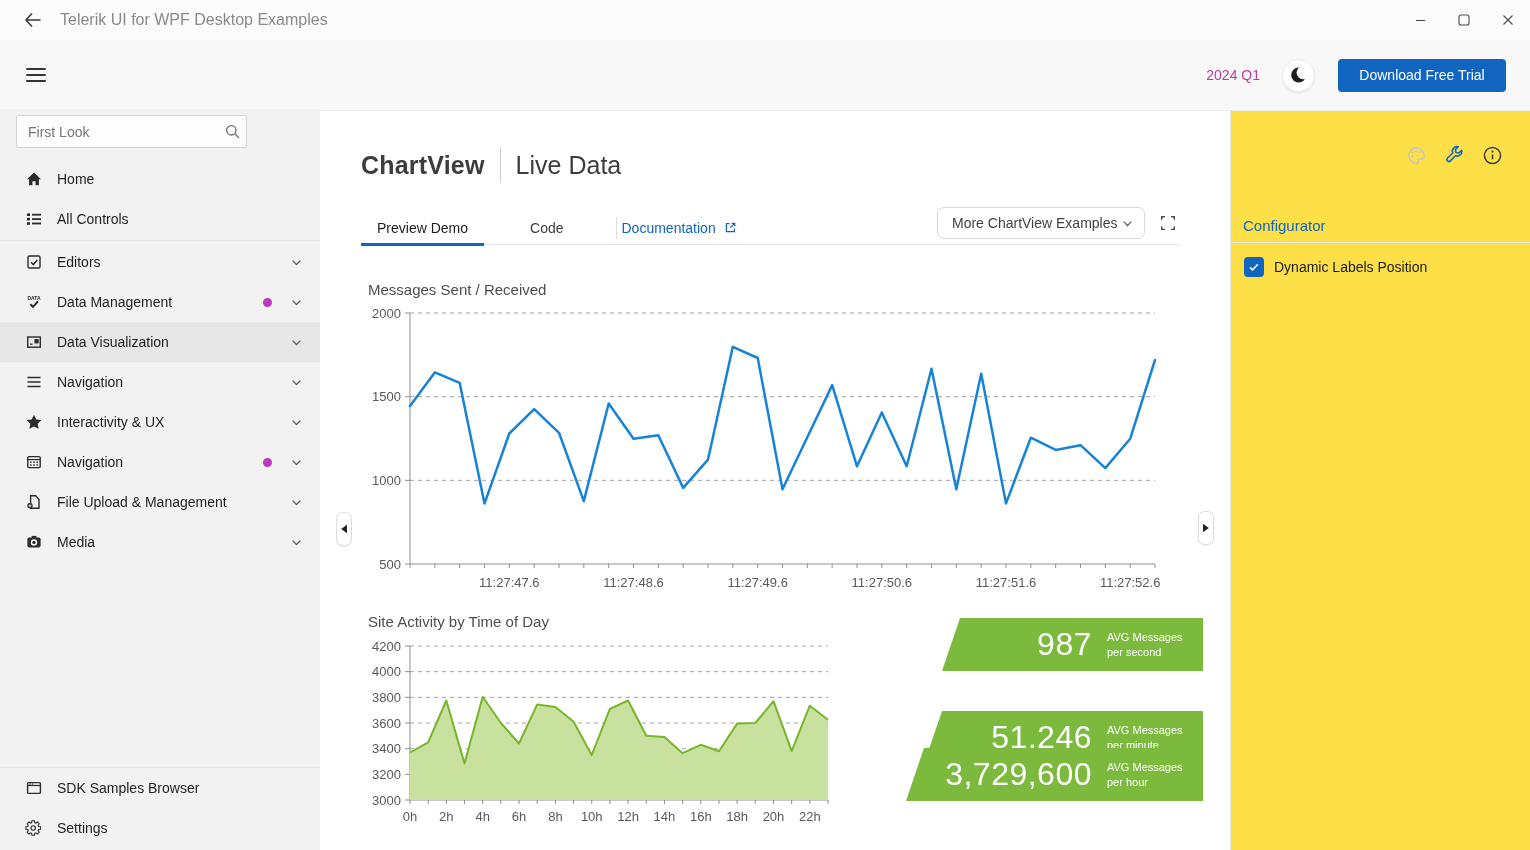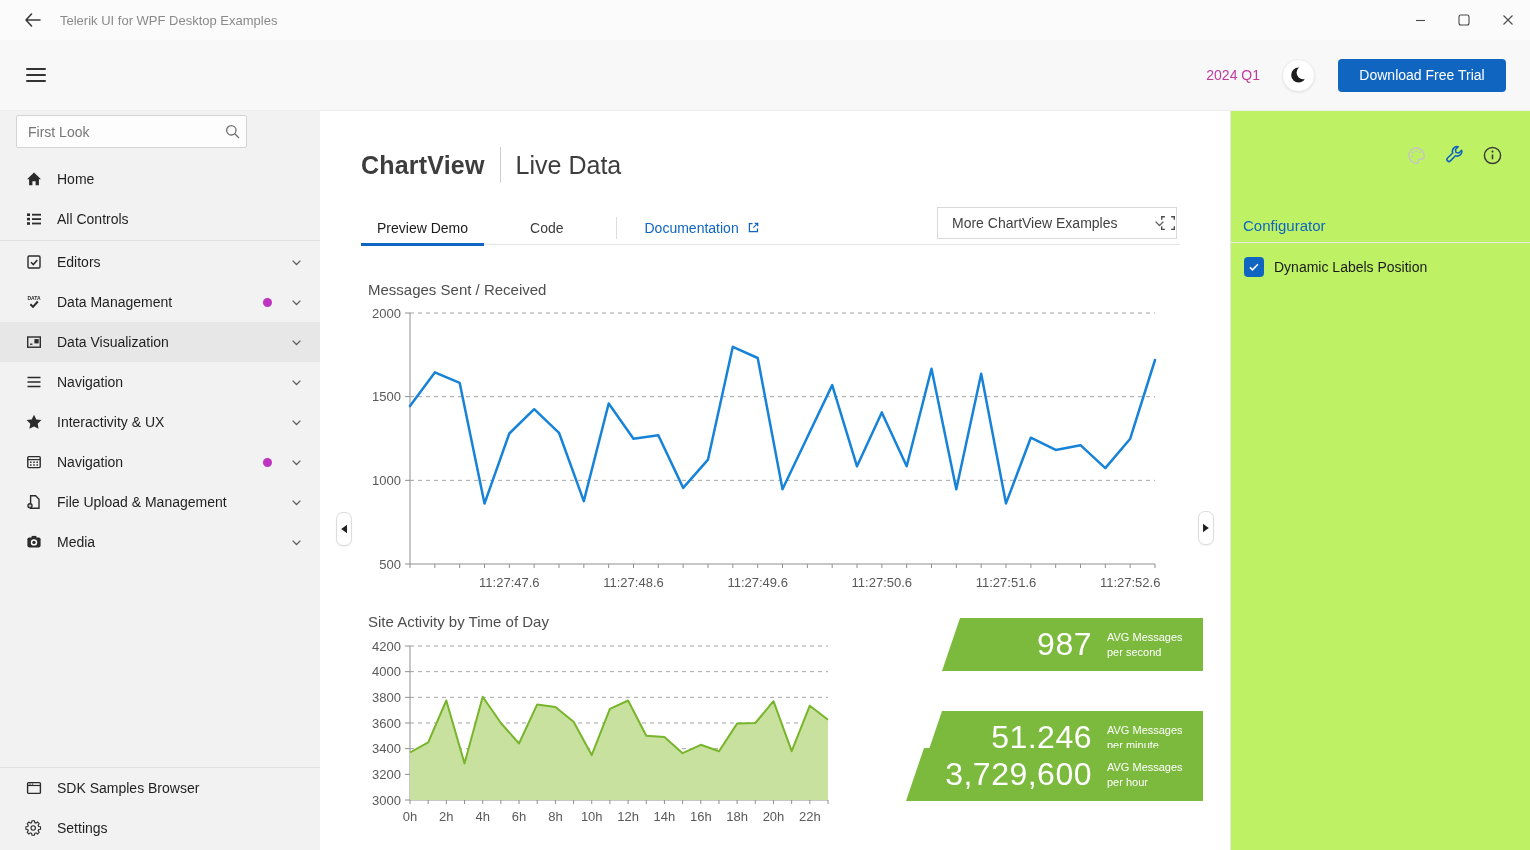--- a/index.html
+++ b/index.html
@@ -7,38 +7,38 @@
     --line-blue:#1783d8; --badge-green:#7cba3d; --area-stroke:#77b52b; --area-fill:#c8e19e;
   }
   *{margin:0;padding:0;box-sizing:border-box;}
   html,body{width:1530px;height:850px;overflow:hidden;}
   body{font-family:"Liberation Sans","DejaVu Sans",sans-serif;background:#fff;color:#1f1f1f;}
   svg{display:block;}
 
   
   .titlebar{height:40px;background:#fbfbfb;display:flex;align-items:center;position:relative;}
   .back-btn{width:36px;height:32px;margin-left:14px;display:flex;align-items:center;justify-content:center;cursor:pointer;}
-  .win-title{font-size:13px;color:#8a8a8a;margin-left:10px;}
+  .win-title{font-size:16px;color:#8a8a8a;margin-left:10px;}
   .win-controls{position:absolute;right:0;top:0;height:40px;display:flex;}
   .win-btn{width:44px;height:40px;display:flex;align-items:center;justify-content:center;}
 
   
   .toolbar{height:70px;background:#f8f8f8;display:flex;align-items:center;padding:0 24px;}
   .hamburger{width:20px;height:14px;display:flex;flex-direction:column;justify-content:space-between;cursor:pointer;margin-left:2px;}
   .hamburger i{display:block;height:1.6px;background:#333;border-radius:1px;}
   .toolbar .spacer{flex:1;}
   .release-label{color:var(--release);font-size:14px;margin-right:22px;}
   .theme-btn{width:33px;height:33px;border-radius:50%;background:#fff;border:1px solid #ececec;box-shadow:0 1px 2px rgba(0,0,0,.08);display:flex;align-items:center;justify-content:center;margin-right:23px;}
   .download-btn{width:168px;height:33px;background:var(--accent);color:#fff;font-size:14px;border:none;border-radius:4px;display:flex;align-items:center;justify-content:center;}
 
   
   .app{display:flex;height:740px;border-top:1px solid #ededed;}
   .sidebar{width:320px;background:#f2f2f2;position:relative;flex:none;}
   .main{width:910px;position:relative;background:#fff;flex:none;}
-  .rightpanel{width:300px;position:relative;background:#bef264;border-left:1px solid #e4e4e4;flex:none;}
+  .rightpanel{width:300px;position:relative;background:#fde047;border-left:1px solid #e4e4e4;flex:none;}
 
   
   .searchbox{position:absolute;left:16px;top:4px;width:231px;height:33px;background:#fdfdfd;border:1px solid #d4d4d4;border-radius:2px;display:flex;align-items:center;}
   .searchbox input{flex:1;border:none;outline:none;background:transparent;font-size:14px;padding-left:11px;color:#333;font-family:inherit;}
   .searchbox input::placeholder{color:#767676;}
   .searchbox .sicon{width:28px;display:flex;justify-content:center;}
   .navlist{position:absolute;left:0;top:48px;width:320px;}
   .navrow{height:40px;display:flex;align-items:center;cursor:pointer;position:relative;}
   .navrow.selected{background:#e7e7e7;}
   .navrow .nicon{width:18px;height:18px;margin-left:25px;flex:none;}
@@ -54,23 +54,23 @@
   .page-head .ctl{font-size:25px;font-weight:700;color:#3d3d3d;letter-spacing:.2px;}
   .page-head .vd{width:1px;height:36px;background:#cfcfcf;margin:0 15px;}
   .page-head .ex{font-size:25px;font-weight:400;color:#3d3d3d;}
 
   .tabsrow{position:absolute;left:41px;top:100px;width:819px;height:34px;border-bottom:1px solid #e6e6e6;display:flex;align-items:center;}
   .tab{height:34px;display:flex;align-items:center;padding:0 16px;font-size:14px;color:#3c3c3c;position:relative;cursor:pointer;}
   .tab.active{color:#1c1c1c;}
   .tab.active::after{content:"";position:absolute;left:0;right:0;bottom:-1px;height:3px;background:var(--accent);}
   .tab.code{margin-left:30px;}
   .tabsrow .tvd{width:1px;height:22px;background:#dcdcdc;margin-left:36px;}
-  .doclink{margin-left:28px;display:flex;align-items:center;gap:7px;color:var(--accent);font-size:14px;cursor:pointer;}
-
-  .examples-dd{position:absolute;left:617px;top:96px;width:240px;height:32px;background:#fff;border:1px solid #d9d9d9;border-radius:0;display:flex;align-items:center;padding:0 10px 0 14px;cursor:pointer;}
+  .doclink{margin-left:5px;display:flex;align-items:center;gap:7px;color:var(--accent);font-size:14px;cursor:pointer;}
+
+  .examples-dd{position:absolute;left:617px;top:96px;width:208px;height:32px;background:#fff;border:1px solid #d9d9d9;border-radius:7px;display:flex;align-items:center;padding:0 10px 0 14px;cursor:pointer;}
   .examples-dd .ddlabel{flex:1;font-size:14px;color:#424242;white-space:nowrap;}
   .fullscreen-btn{position:absolute;left:837px;top:101px;width:22px;height:22px;display:flex;align-items:center;justify-content:center;cursor:pointer;}
 
   
   .chart-title{position:absolute;font-size:15px;color:#4e4e4e;}
   #chart1-title{left:48px;top:170px;}
   #chart2-title{left:48px;top:502px;}
   #chart1-svg{position:absolute;left:45px;top:195px;}
   #chart2-svg{position:absolute;left:45px;top:520px;}
   .carousel-btn{position:absolute;width:16px;height:34px;background:#fff;border:1px solid #dcdcdc;border-radius:7px;box-shadow:0 1px 2px rgba(0,0,0,.06);display:flex;align-items:center;justify-content:center;cursor:pointer;}

